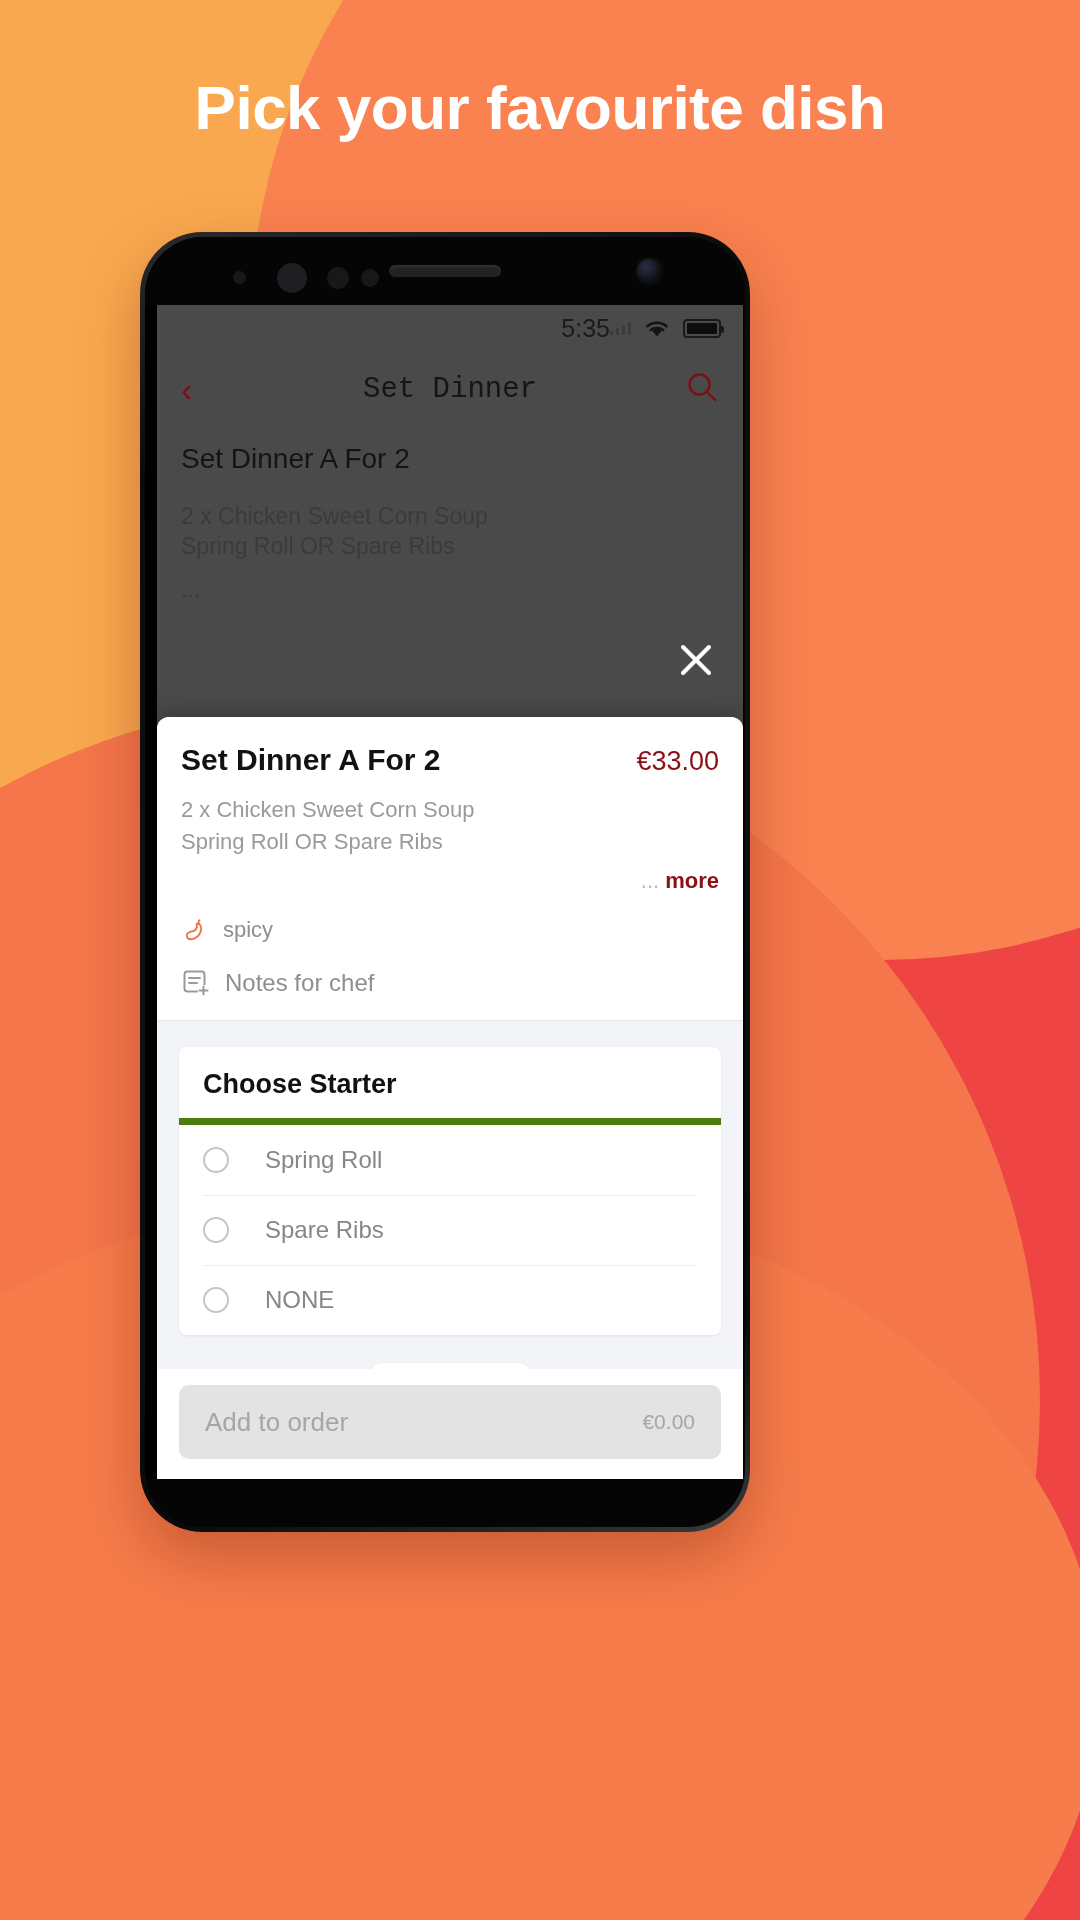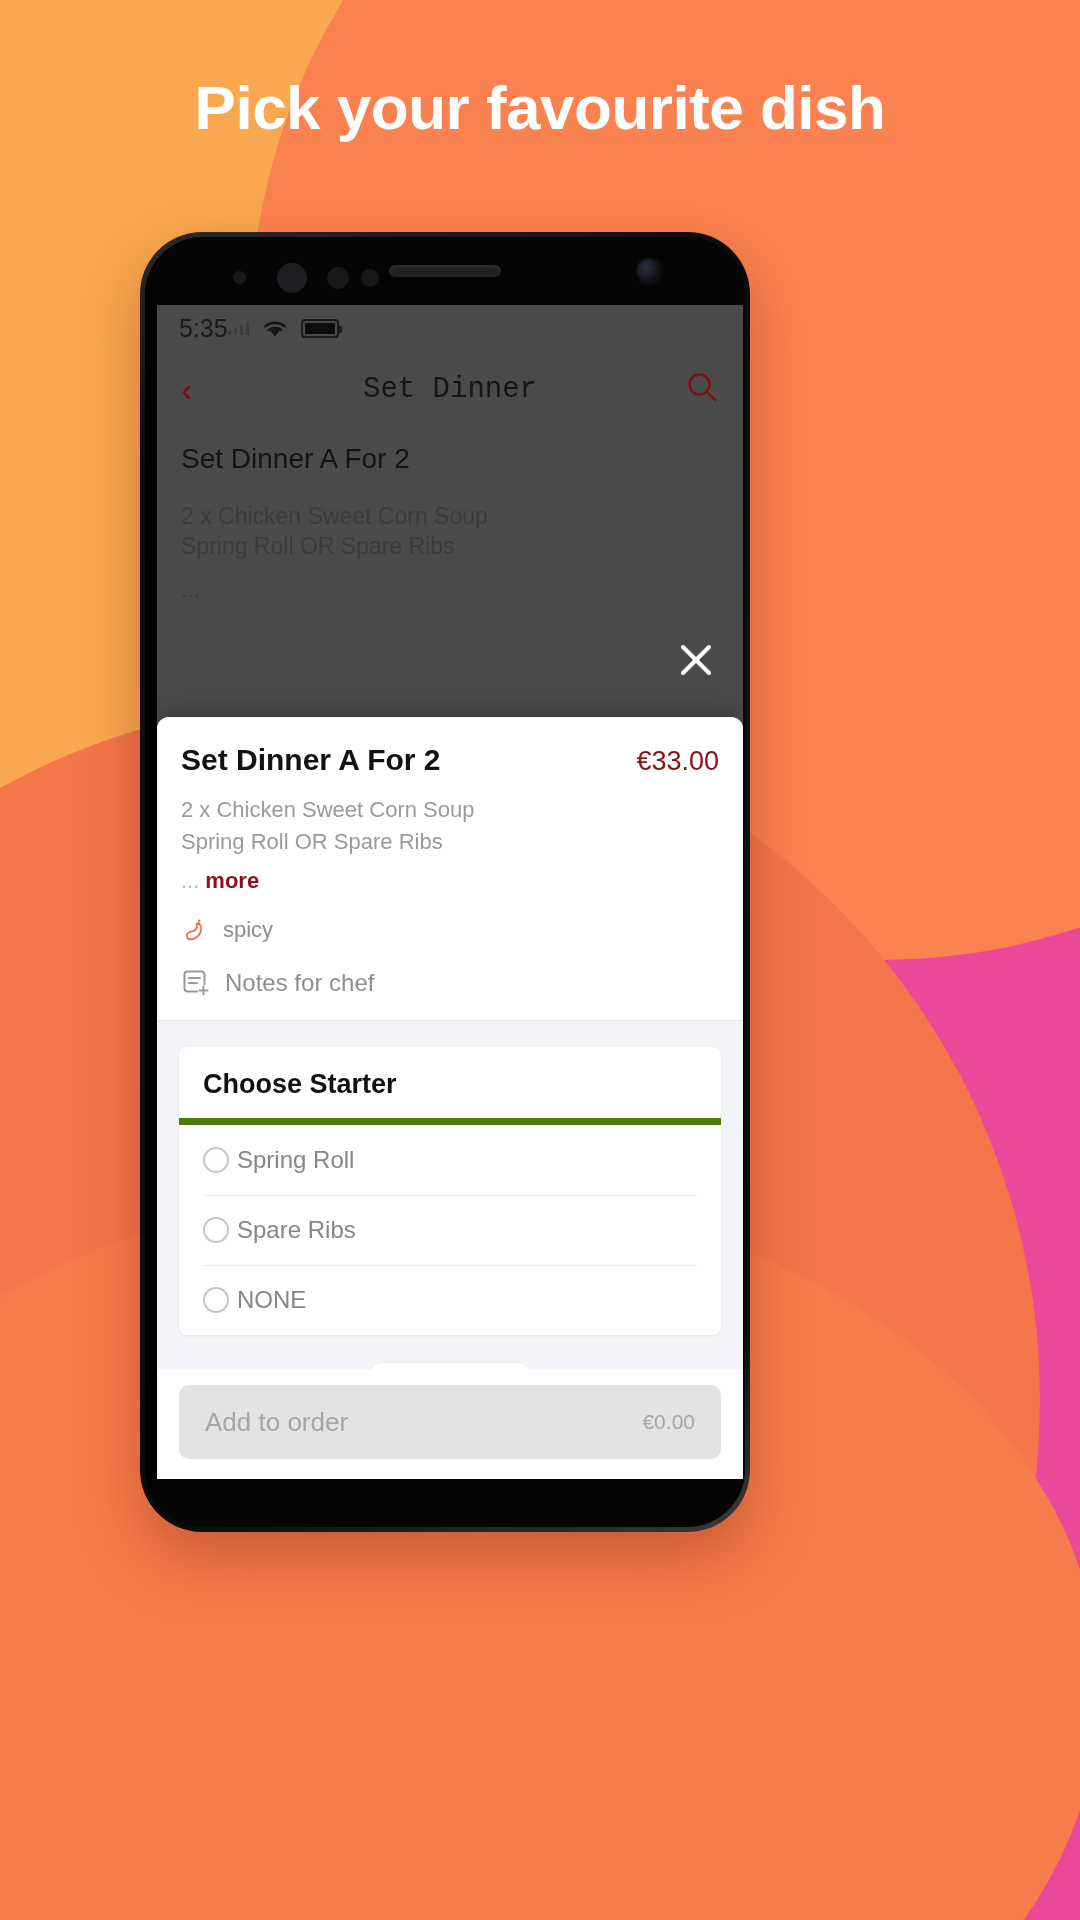--- a/index.html
+++ b/index.html
@@ -4,21 +4,21 @@
 <style>
   * { margin:0; padding:0; box-sizing:border-box; }
   html, body {
     width:1080px; height:1920px; overflow:hidden;
     font-family:"Liberation Sans", sans-serif;
   }
 
   
   #promo-bg {
     position:relative; width:1080px; height:1920px;
-    background:#ec4899;
+    background:#ef4444;
     overflow:hidden;
   }
   .blob-a {
     position:absolute; left:-520px; top:-640px;
     width:1480px; height:1480px; border-radius:50%;
     background:#f9a84f;
   }
   .blob-b {
     position:absolute; left:-360px; top:700px;
     width:1400px; height:1400px; border-radius:50%;
@@ -83,21 +83,21 @@
     background:#ffffff;
     overflow:hidden;
   }
 
   
   #dim-layer {
     position:absolute; left:0; top:0; width:100%; height:100%;
     background:#4a4a4a;
   }
   #status-bar {
-    display:flex; align-items:center; justify-content:flex-start;
+    display:flex; align-items:center; justify-content:flex-end;
     height:46px; padding:0 22px 0 22px;
   }
   #status-time { font-size:25px; color:#1b1b1b; }
   #status-icons { display:flex; align-items:center; gap:13px; }
   .sig-bars { display:flex; align-items:flex-end; gap:3px; height:14px; opacity:.45; }
   .sig-bars i { display:block; width:3px; background:#2a2a2a; }
   .sig-bars i:nth-child(1){height:4px;} .sig-bars i:nth-child(2){height:7px;}
   .sig-bars i:nth-child(3){height:10px;} .sig-bars i:nth-child(4){height:13px;}
   .battery {
     width:38px; height:19px; border:2px solid #1a1a1a; border-radius:4px;
@@ -146,39 +146,39 @@
     padding:26px 24px 22px 24px;
     border-bottom:1px solid #e6e8ec;
   }
   #modal-title-row { display:flex; align-items:baseline; justify-content:space-between; }
   #modal-title { font-size:30px; font-weight:bold; color:#121212; }
   #modal-price { font-size:27px; color:#8b1018; }
   .modal-desc {
     font-size:22px; color:#9a9a9e; line-height:1.38; margin-top:18px;
   }
   .modal-desc.second { margin-top:2px; }
-  #more-row { margin-top:10px; font-size:22px; color:#b9b9bd; }
+  #more-row { margin-top:10px; font-size:22px; color:#b9b9bd;text-align:right; }
   #more-link { color:#8b1018; font-weight:bold; margin-left:6px; }
   .meta-row { display:flex; align-items:center; gap:14px; margin-top:22px; }
   .meta-label { font-size:22px; color:#8e8e93; }
   #notes-row { margin-top:24px; }
   #notes-label { font-size:24px; color:#8e8e93; }
 
   #modal-body { flex:1; padding:26px 22px 0 22px; overflow:hidden; }
   #option-group {
     background:#ffffff; border-radius:8px;
     box-shadow:0 1px 3px rgba(0,0,0,.07);
   }
   #option-group-title {
     font-size:27px; font-weight:bold; color:#111113;
     padding:22px 24px 18px 24px;
     border-bottom:7px solid #4d7c0f;
   }
   .option-row {
-    display:flex; align-items:center; gap:8px;
+    display:flex; align-items:center; gap:36px;
     padding:21px 24px; margin:0 0 0 0;
     position:relative;
   }
   .option-row + .option-row::before {
     content:""; position:absolute; left:24px; right:24px; top:0;
     height:1px; background:#eceef1;
   }
   .radio {
     width:26px; height:26px; border-radius:50%;
     border:2px solid #c3c5c9; flex:0 0 auto;

